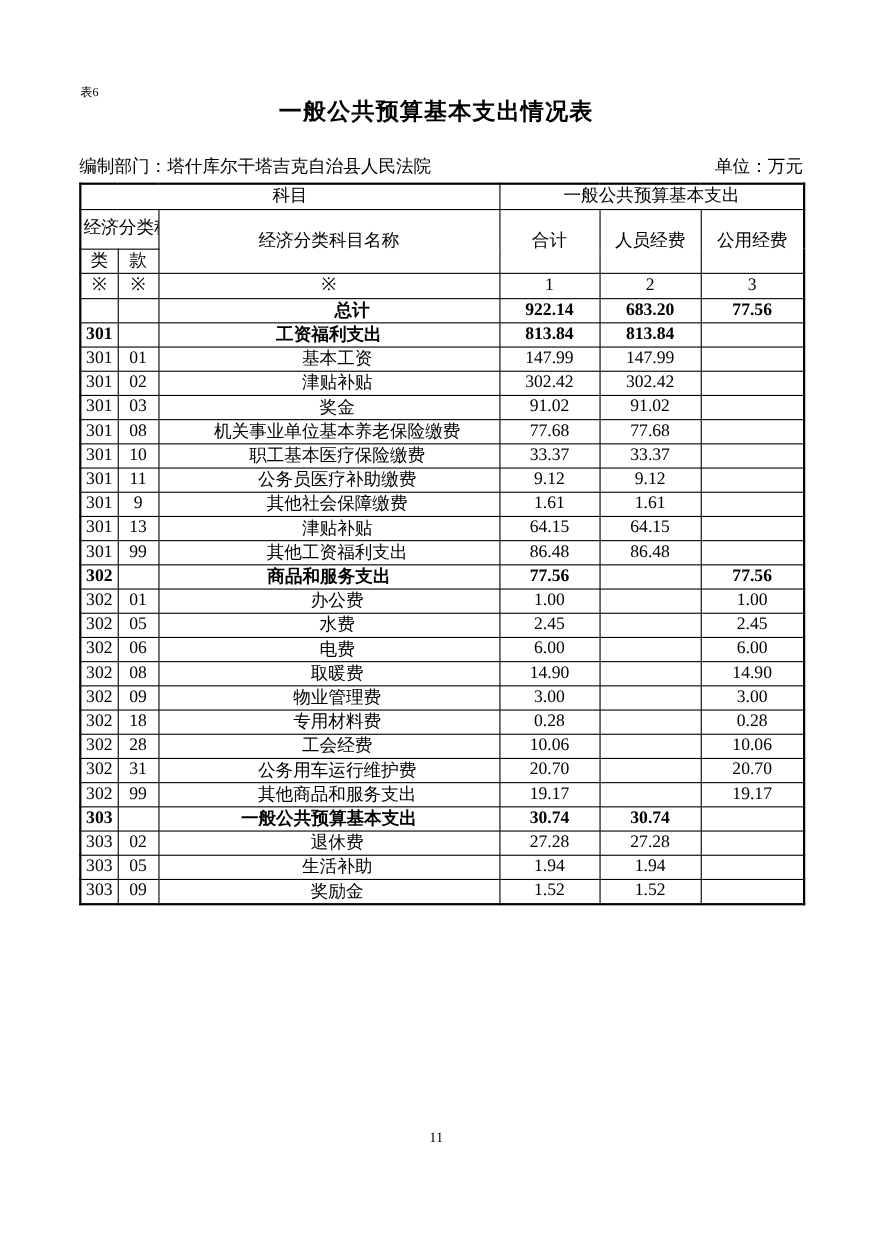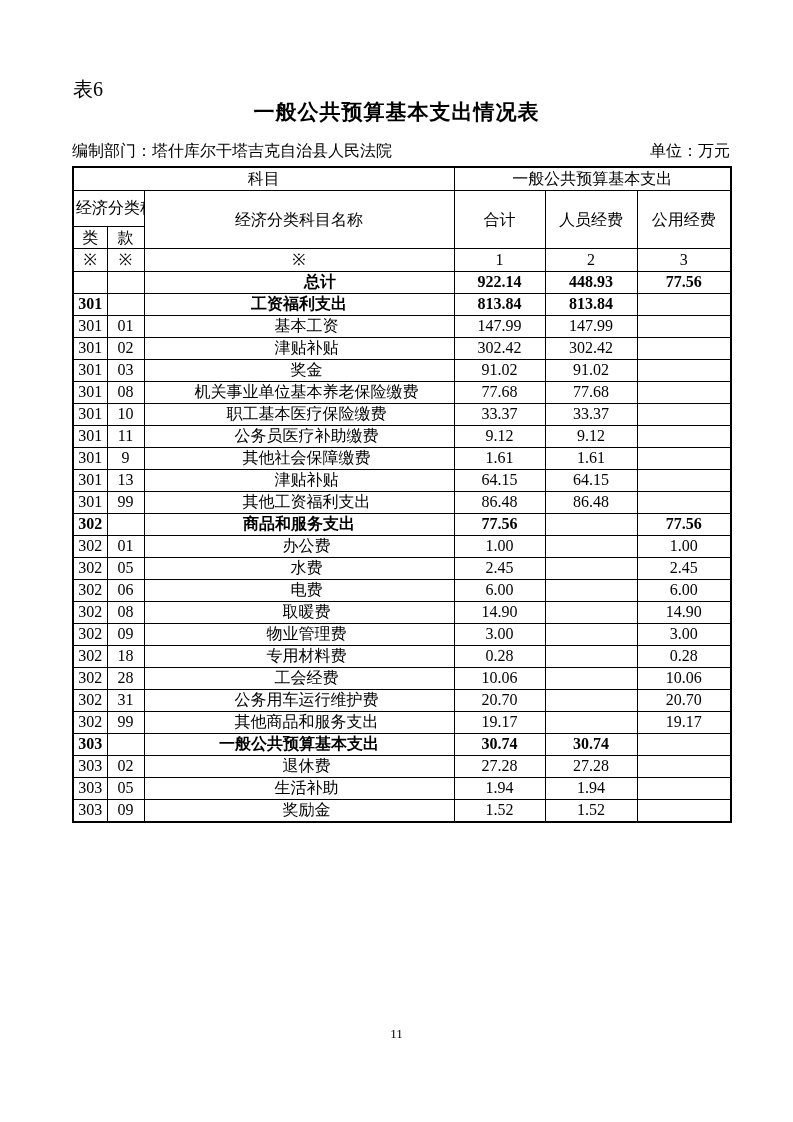--- a/index.html
+++ b/index.html
@@ -7,24 +7,24 @@
   body {
     width: 793px; height: 1122px;
     position: relative;
     font-family: "Liberation Serif", "DejaVu Serif", serif;
     color: #000000;
   }
   .page { position: absolute; inset: 0; }
 
   .table-label {
     position: absolute; left: 73px; top: 76px;
-    font-size: 20px;
+    font-size: 11px;
   }
   .doc-title {
-    position: absolute; left: 0; top: 98px; width: 100%;
+    position: absolute; left: 0; top: 87px; width: 100%;
     text-align: center;
     font-family: "Liberation Sans", "DejaVu Sans", sans-serif;
     font-size: 21px; font-weight: bold; letter-spacing: 1px;
   }
   .meta-row {
     position: absolute; left: 72px; top: 141px; width: 658px;
     display: flex; justify-content: space-between; align-items: baseline;
     font-size: 16px;
   }
 
@@ -107,21 +107,21 @@
         <td>2</td>
         <td>3</td>
       </tr>
     </thead>
     <tbody>
         <tr class="row-total">
           <td class="c-code"></td>
           <td class="c-code"></td>
           <td class="c-name center">总计</td>
           <td class="c-num">922.14</td>
-          <td class="c-num">448.93</td>
+          <td class="c-num">683.20</td>
           <td class="c-num">77.56</td>
         </tr>
         <tr class="row-category">
           <td class="c-code">301</td>
           <td class="c-code"></td>
           <td class="c-name">工资福利支出</td>
           <td class="c-num">813.84</td>
           <td class="c-num">813.84</td>
           <td class="c-num"></td>
         </tr>

